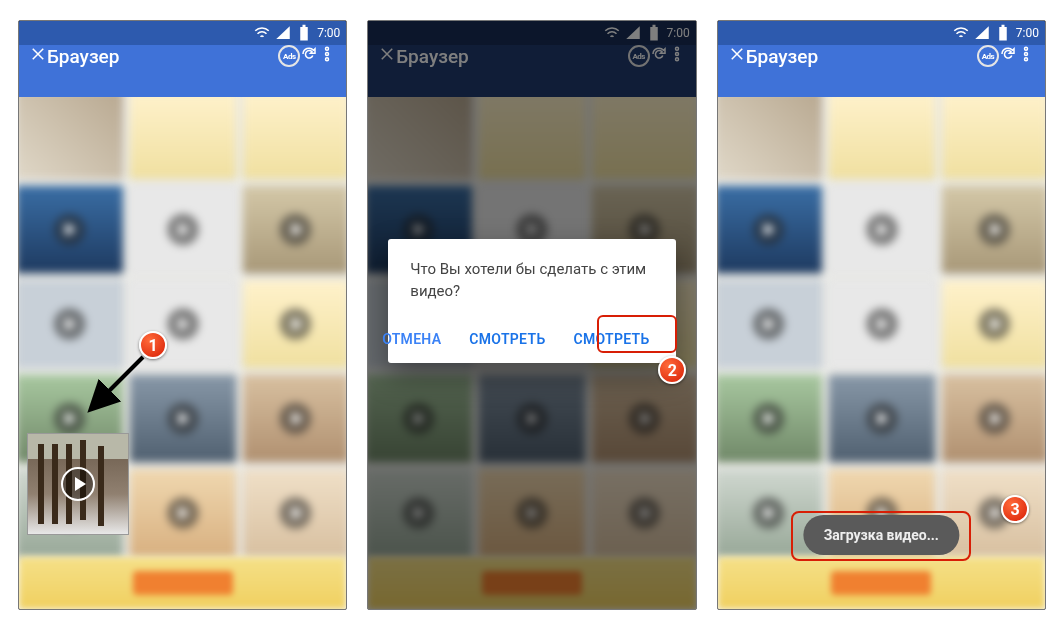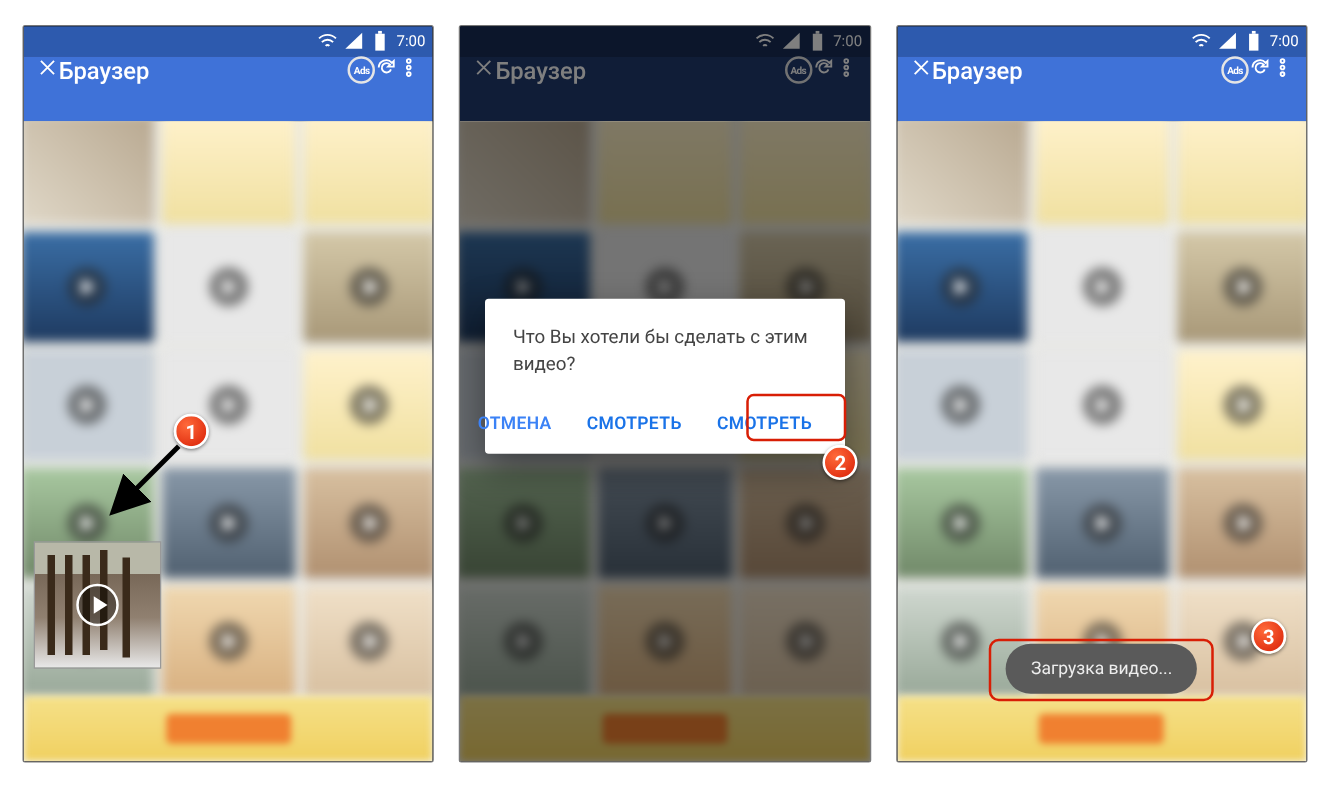--- a/index.html
+++ b/index.html
@@ -162,20 +162,21 @@
     border:2.5px solid #d81e05; border-radius:6px;
     position:absolute; z-index:30;
   }
 
   .toast{
     position:absolute; left:50%; transform:translateX(-50%);
     bottom:54px;
     background:#5a5a5a; color:#eee; font-size:14px;
     padding:12px 20px; border-radius:22px;
     z-index:20;
+    font-weight:bold;
   }
   .toast-ring{
     position:absolute; left:50%; transform:translateX(-50%);
     bottom:48px; width:180px; height:50px;
     border:2.5px solid #d81e05; border-radius:8px; z-index:30;
   }
 
   svg.icon{width:18px;height:18px;fill:none;stroke:#fff;stroke-width:2;}
   .sm{width:14px;height:14px;}
 </style>

